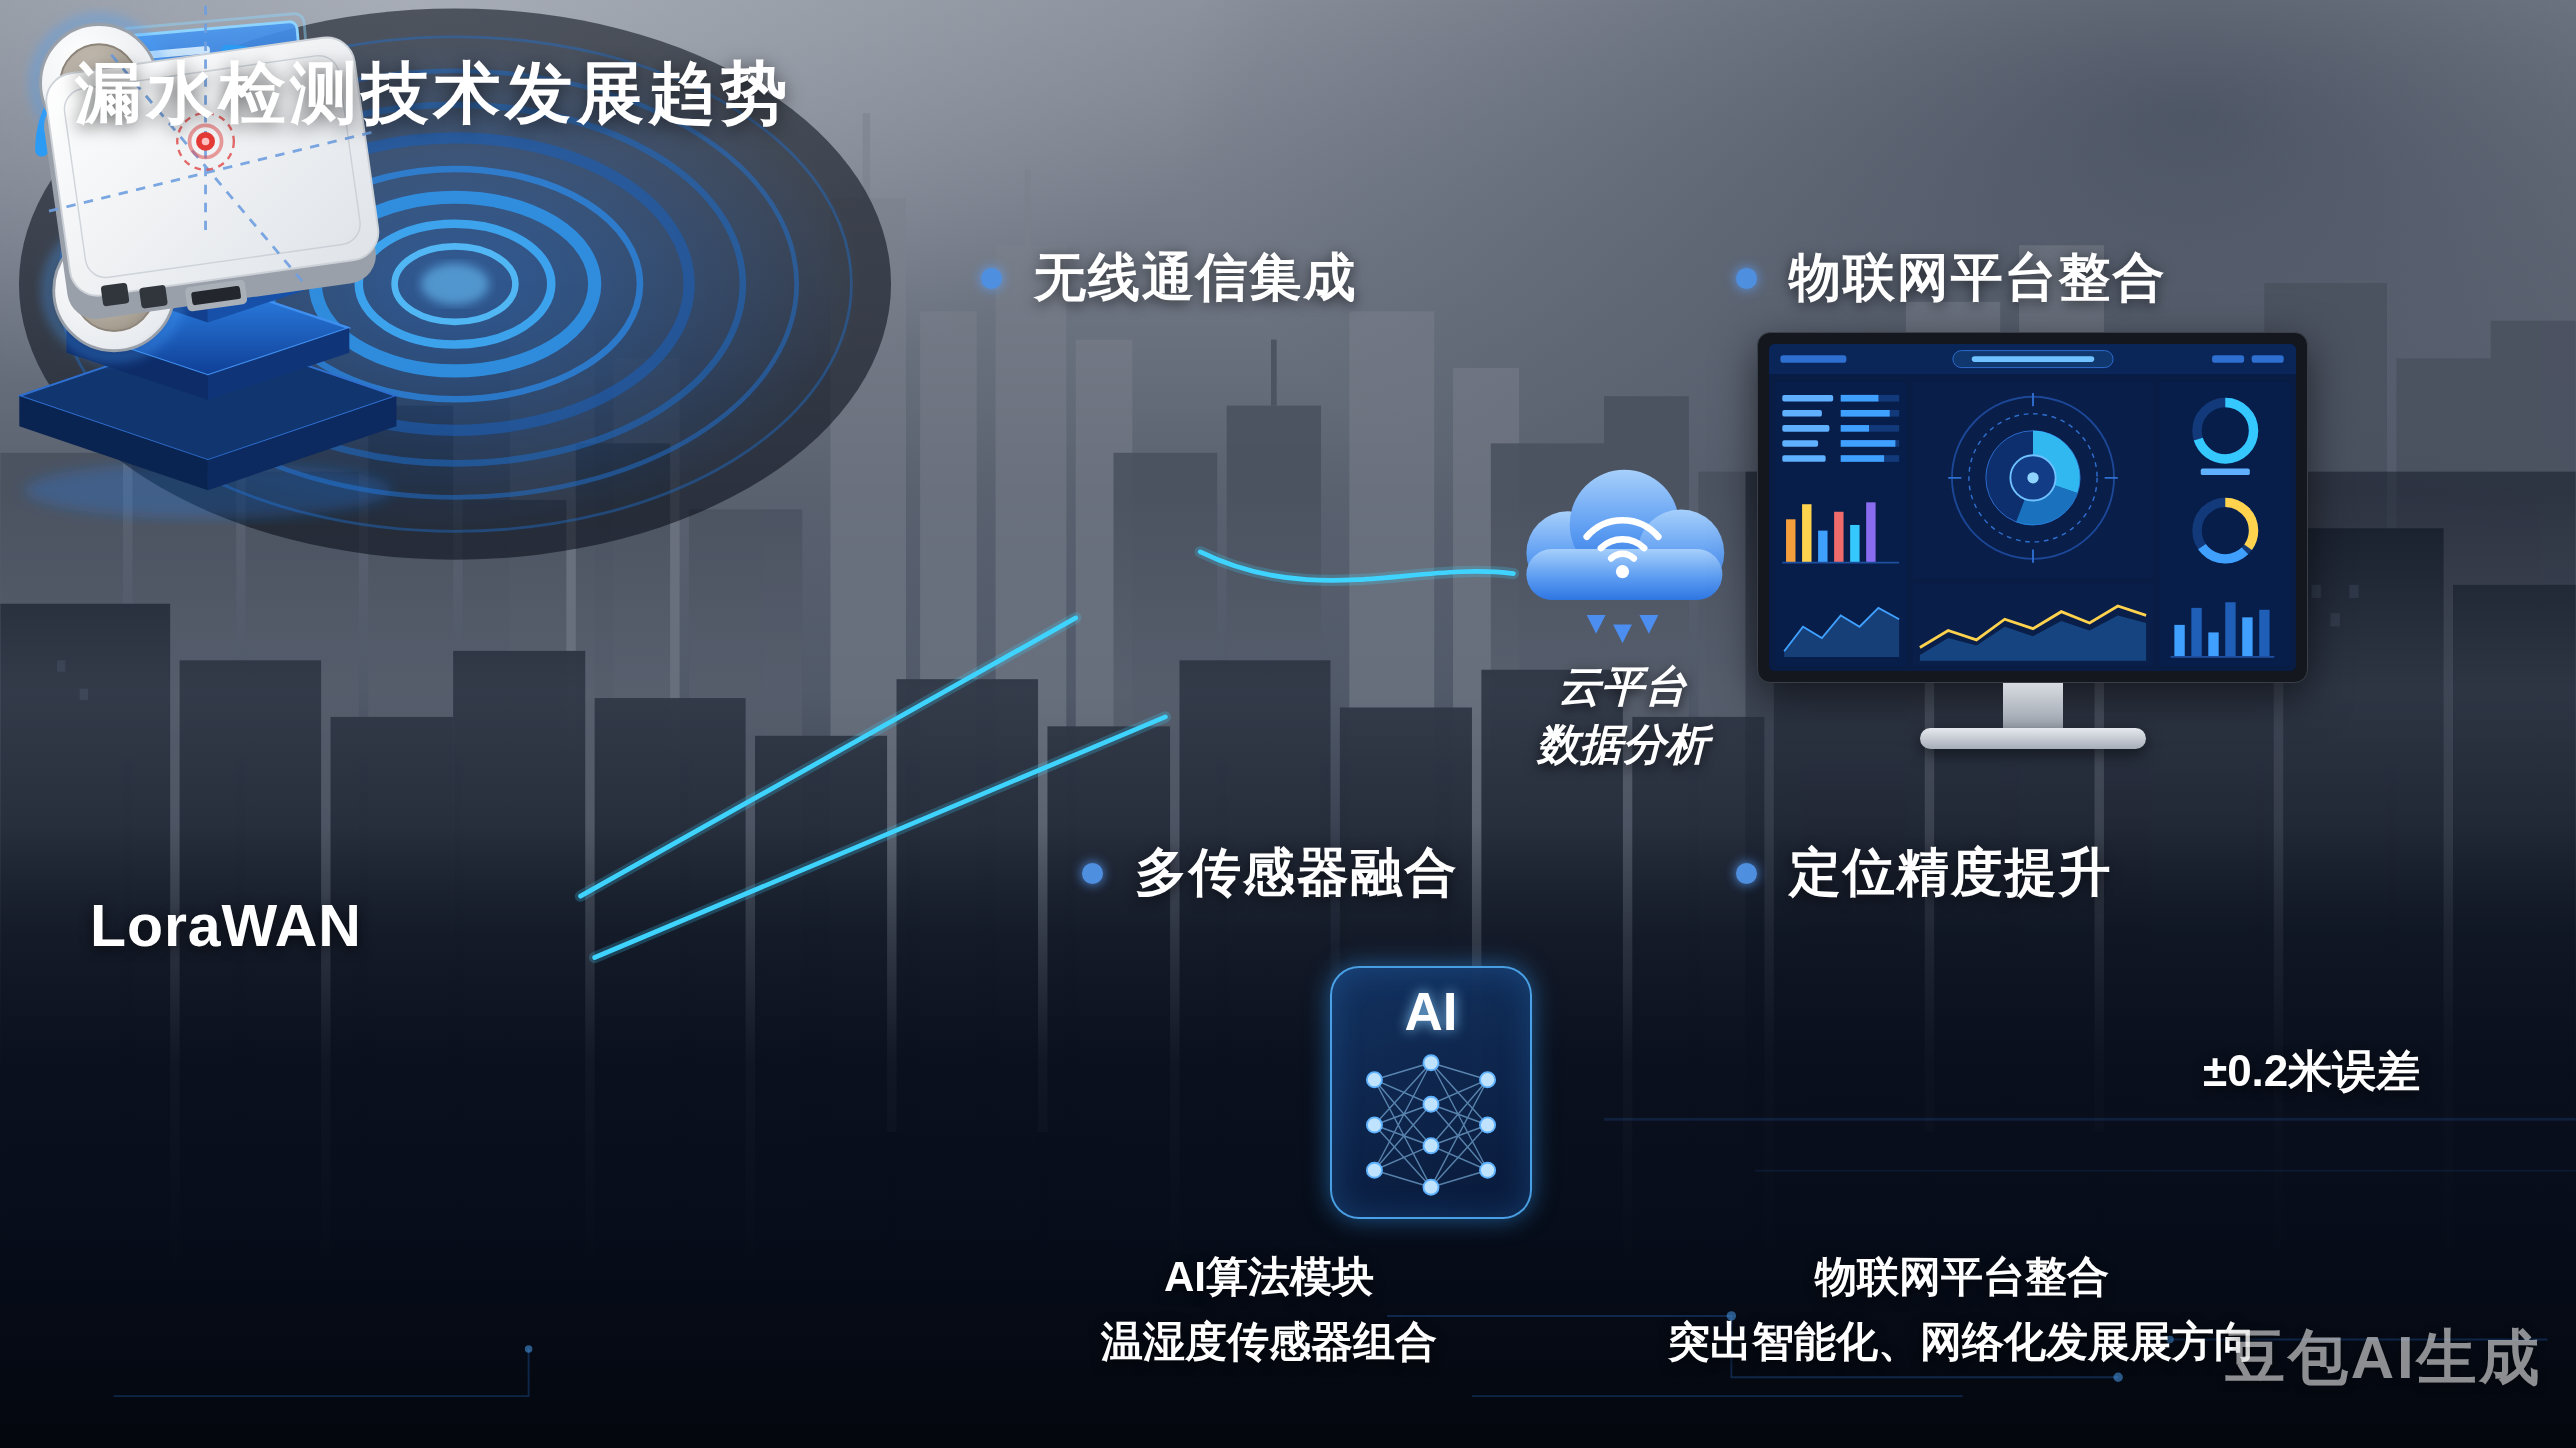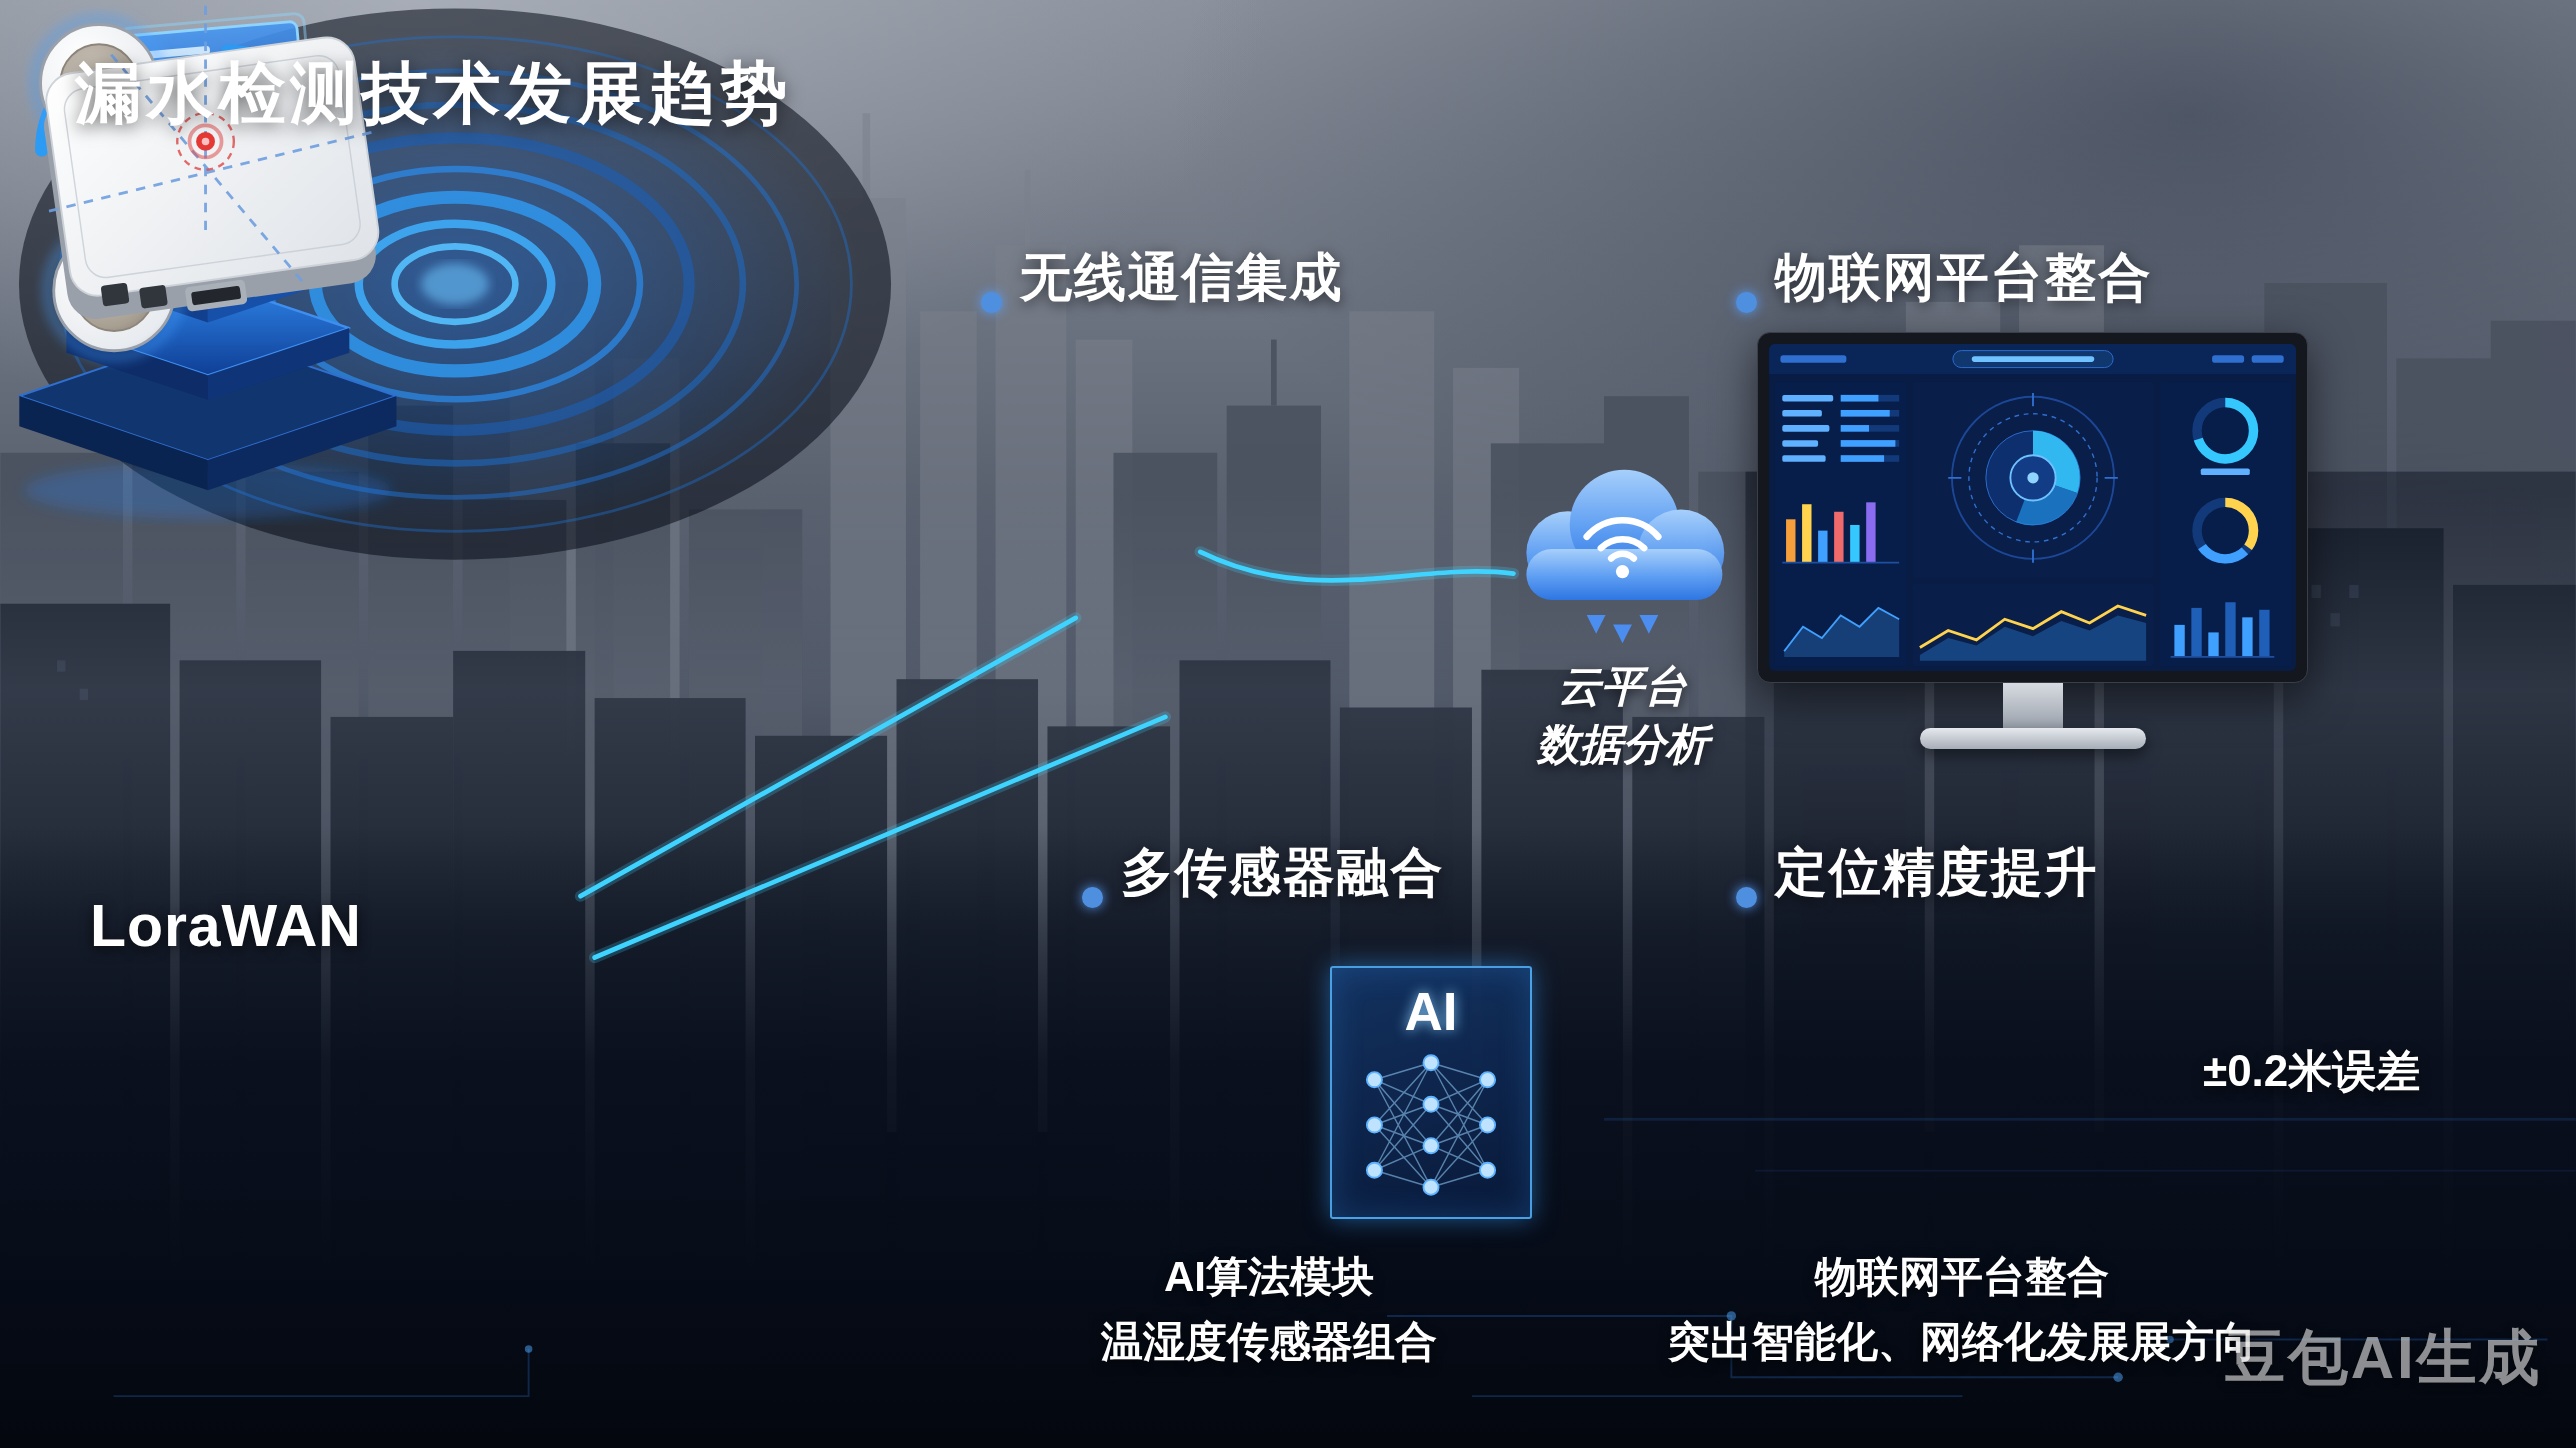--- a/index.html
+++ b/index.html
@@ -15,21 +15,21 @@
       linear-gradient(180deg,#8a909b 0%,#6e7582 20%,#4e5665 42%,#2e3646 60%,#161e2e 78%,#0a111f 92%,#070c18 100%);
   }
   .fog{position:absolute;left:0;top:491px;width:100%;height:443px;
     background:linear-gradient(180deg,rgba(150,158,170,0) 0%,rgba(130,140,156,.22) 45%,rgba(40,52,72,0) 100%);}
   svg.layer{position:absolute;left:0;top:0;pointer-events:none;}
   .ground{position:absolute;left:0;bottom:0;width:100%;height:623px;
     background:linear-gradient(180deg,rgba(7,13,26,0) 0%,rgba(7,13,26,.85) 38%,#060c18 72%,#04070e 100%);}
   
   .page-title{position:absolute;left:75px;top:48px;font-size:67px;font-weight:800;letter-spacing:4.7px;
     text-shadow:0 3.8px 17px rgba(0,0,0,.55);}
-  .heading{position:absolute;display:flex;align-items:flex-end;gap:18px;}
+  .heading{position:absolute;display:flex;align-items:center;gap:32px;}
   .heading .dot{width:21px;height:21px;border-radius:50%;background:#4f8fe0;
     box-shadow:0 0 11.3px rgba(90,160,255,.9);flex:0 0 auto;}
   .heading .htext{font-size:52px;font-weight:800;letter-spacing:1.9px;text-shadow:0 2.8px 13.2px rgba(0,0,0,.6);}
   .h-wireless{left:981px;top:243px;}
   .h-iot{left:1736px;top:243px;}
   .h-sensors{left:1082px;top:838px;}
   .h-positioning{left:1736px;top:838px;}
   .lorawan-label{position:absolute;left:90px;top:857px;font-size:59px;font-weight:800;letter-spacing:0.9px;
     text-shadow:0 2.8px 13.2px rgba(0,0,0,.65);margin-top:35px;}
   .caption{position:absolute;text-align:center;font-size:42px;font-weight:700;line-height:1.55;
@@ -47,21 +47,21 @@
     font-size:43px;font-weight:800;line-height:1.35;text-shadow:0 2.8px 11.3px rgba(0,0,0,.7);}
   
   .monitor{position:absolute;left:1757px;top:332px;width:551px;}
   .mon-frame{width:551px;height:351px;background:#14171d;border:1.9px solid #3a4049;border-radius:13.2px;
     padding:11.3px;box-sizing:border-box;box-shadow:0 13.2px 43px rgba(0,0,0,.55);}
   .mon-screen{width:100%;height:100%;background:#071430;border-radius:5.7px;overflow:hidden;}
   .mon-neck{width:60px;height:45px;margin:0 auto;background:linear-gradient(180deg,#d8dce2,#9aa1ab);}
   .mon-base{width:226px;height:21px;margin:0 auto;border-radius:11.3px;
     background:linear-gradient(180deg,#e6eaef,#a7adb7);box-shadow:0 5.7px 15px rgba(0,0,0,.5);}
   
-  .ai-box{position:absolute;left:1330px;top:966px;width:198px;height:249px;border-radius:3px;
+  .ai-box{position:absolute;left:1330px;top:966px;width:198px;height:249px;border-radius:29px;
     background:linear-gradient(160deg,rgba(20,52,100,.94),rgba(9,26,58,.96));
     border:2.8px solid rgba(85,181,255,.85);
     box-shadow:0 0 24.5px rgba(53,160,255,.5), inset 0 0 32px rgba(53,160,255,.22);}
   .ai-label{display:block;text-align:center;margin-top:13.2px;font-size:53px;font-weight:800;
     text-shadow:0 0 13.2px rgba(140,210,255,.9);}
   
   .ripples{left:0;top:878px;}
   .connectors{left:0;top:0;}
   .holo{left:896px;top:330px;}
   .lorawan-icon{left:311px;top:727px;}

